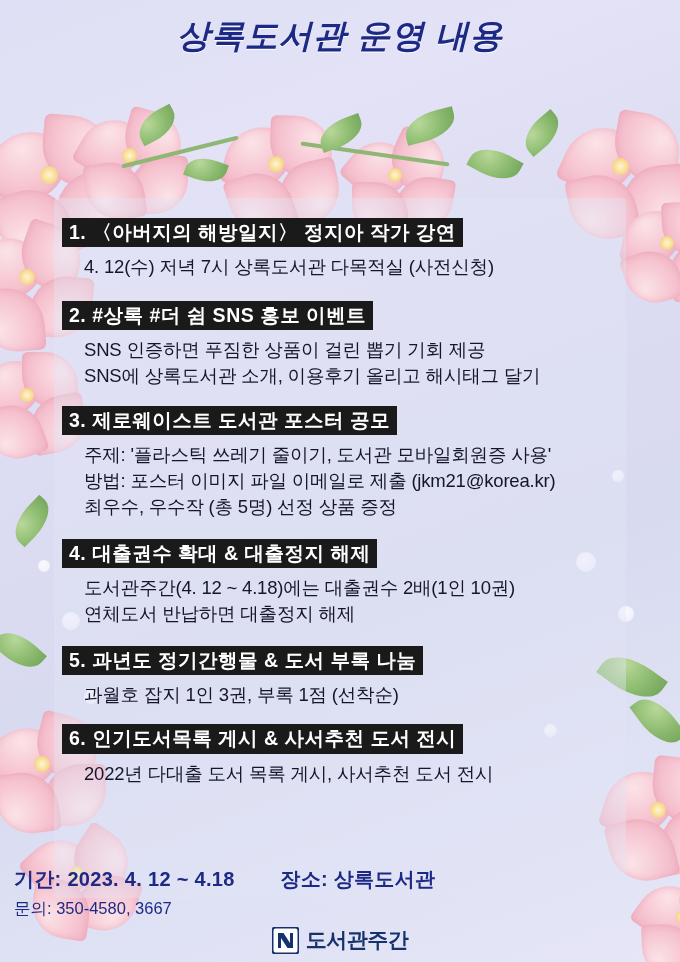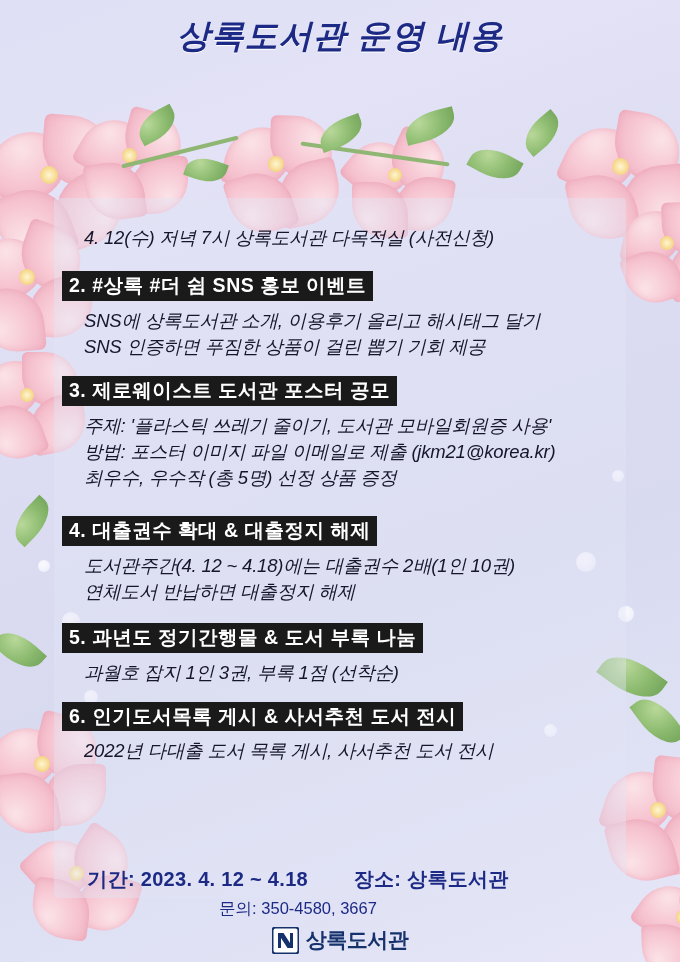--- a/index.html
+++ b/index.html
@@ -115,38 +115,36 @@
   .item-lines {
     margin-top: 7px;
     padding-left: 22px;
   }
   .line {
     font-size: 18.5px;
     color: #15162b;
     line-height: 1.42;
     letter-spacing: -.2px;
     white-space: nowrap;
-    font-style: italic;
   }
 
   
   .item.i1 { margin-bottom: 20px; }
   .item.i2 { margin-bottom: 16px; }
-  .item.i3 { margin-bottom: 25px; }
+  .item.i3 { margin-bottom: 18px; }
   .item.i4 { margin-bottom: 18px; }
   .item.i5 { margin-bottom: 16px; }
   .item.i6 { margin-bottom: 10px; }
 
   
   .footer {
     position: absolute;
-    left: 0;
+    left: 14px;
     top: 866px;
     width: 596px;
-    text-align: center;
     z-index: 6;
   }
   .footer-main {
     font-size: 20px;
     font-weight: bold;
     color: #1c2a85;
     letter-spacing: .3px;
   }
   .footer-main .gap {
     display: inline-block;
@@ -309,30 +307,31 @@
 
   <div class="panel"></div>
 
   <div class="title-block">
     <div class="title-line second">상록도서관 운영 내용</div>
   </div>
 
   <div class="content">
 
     <div class="item i1">
+      <div class="item-head">1. 〈아버지의 해방일지〉 정지아 작가 강연</div>
       <div class="item-lines">
         <div class="line">4. 12(수) 저녁 7시  상록도서관 다목적실 (사전신청)</div>
       </div>
     </div>
 
     <div class="item i2">
       <div class="item-head">2. #상록 #더 쉼 SNS 홍보 이벤트</div>
       <div class="item-lines">
+        <div class="line">SNS 인증하면 푸짐한 상품이 걸린 뽑기 기회 제공</div>
         <div class="line">SNS에 상록도서관 소개, 이용후기 올리고 해시태그 달기</div>
-        <div class="line">SNS 인증하면 푸짐한 상품이 걸린 뽑기 기회 제공</div>
       </div>
     </div>
 
     <div class="item i3">
       <div class="item-head">3.  제로웨이스트 도서관 포스터 공모</div>
       <div class="item-lines">
         <div class="line">주제: '플라스틱 쓰레기 줄이기, 도서관 모바일회원증 사용'</div>
         <div class="line">방법: 포스터 이미지 파일 이메일로 제출 (jkm21@korea.kr)</div>
         <div class="line">최우수, 우수작 (총 5명) 선정 상품 증정</div>
       </div>
@@ -371,16 +370,16 @@
     <div class="footer-sub">문의: 350-4580, 3667</div>
   </div>
 
   <div class="logo">
     <span class="logo-mark">
       <svg width="27" height="27" viewBox="0 0 27 27" aria-hidden="true">
         <rect x="0.5" y="0.5" width="26" height="26" rx="3" fill="#ffffff" stroke="#15326d" stroke-width="2"></rect>
         <path d="M6 21 L6 6 L11.5 6 L18 16 L18 6 L21 6 L21 21 L15.5 21 L9 11 L9 21 Z" fill="#15326d"></path>
       </svg>
     </span>
-    <span class="logo-text">상록도서관</span>
+    <span class="logo-text">도서관주간</span>
   </div>
 
 </div>
 
 </body></html>

